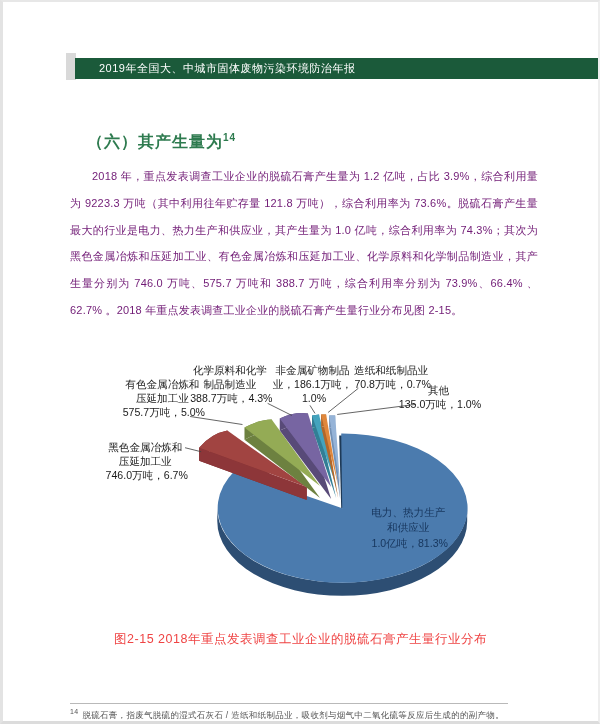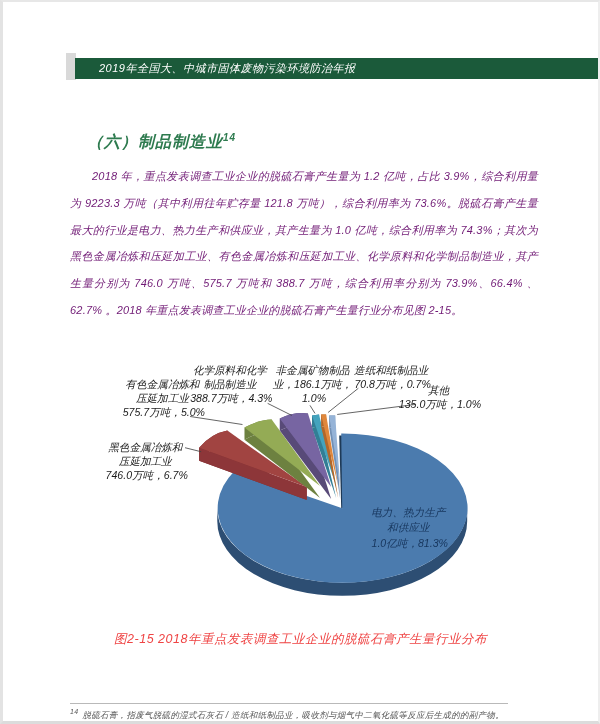--- a/index.html
+++ b/index.html
@@ -3,21 +3,20 @@
 <meta charset="utf-8">
 <style>
   * { margin:0; padding:0; box-sizing:border-box; }
   html,body { width:600px; height:724px; background:#f4f4f4; }
   body { font-family:"Liberation Sans","DejaVu Sans",sans-serif; }
   .page {
     position:relative; width:600px; height:724px; background:#ffffff;
     border-left:3px solid #e3e3e3; border-top:2px solid #e7e7e7;
     border-right:2px solid #eeeeee; border-bottom:3px solid #dcdcdc;
     overflow:hidden;
-    font-style:italic;
   }
   .bar-tab { position:absolute; left:63px; top:51px; width:10px; height:27px; background:#d9d9d9; }
   .header-bar {
     position:absolute; left:72px; top:56px; right:0; height:21px;
     background:#1b5a3a; color:#ffffff; font-size:11px; line-height:21px;
     padding-left:24px; letter-spacing:0.5px; white-space:nowrap;
   }
   .heading {
     position:absolute; left:84px; top:130px; color:#2e7b4f;
     font-size:16px; font-weight:bold; letter-spacing:1px;
@@ -47,21 +46,21 @@
 </head>
 <body>
 
 <div class="page">
 
   <div class="bar-tab"></div>
   <div class="header-bar">
     <span>2019年全国大、中城市固体废物污染环境防治年报</span>
   </div>
 
-  <div class="heading"><span>（六）制品制造业</span><sup>14</sup></div>
+  <div class="heading"><span>（六）其产生量为</span><sup>14</sup></div>
 
   <div class="para">2018 年，重点发表调查工业企业的脱硫石膏产生量为 1.2 亿吨，占比 3.9%，综合利用量为 9223.3 万吨（其中利用往年贮存量 121.8 万吨），综合利用率为 73.6%。脱硫石膏产生量最大的行业是电力、热力生产和供应业，其产生量为 1.0 亿吨，综合利用率为 74.3%；其次为黑色金属冶炼和压延加工业、有色金属冶炼和压延加工业、化学原料和化学制品制造业，其产生量分别为 746.0 万吨、575.7 万吨和 388.7 万吨，综合利用率分别为 73.9%、66.4% 、62.7% 。2018 年重点发表调查工业企业的脱硫石膏产生量行业分布见图 2-15。</div>
 
   <div class="chart">
     <svg viewBox="0 0 420 260" width="426" height="262">
 
       <g>
         <path d="M 116 152 A 124 74 0 0 0 364 152 L 364 165 A 124 74 0 0 1 116 165 Z" fill="#2d4e73"></path>
         <path d="M 237 80 L 243 80 L 242 150 L 239 153 Z" fill="#1e3a57"></path>
         <path d="M 240 152 L 239 78 A 124 74 0 1 1 133 115 Z" fill="#4b7bae"></path>

